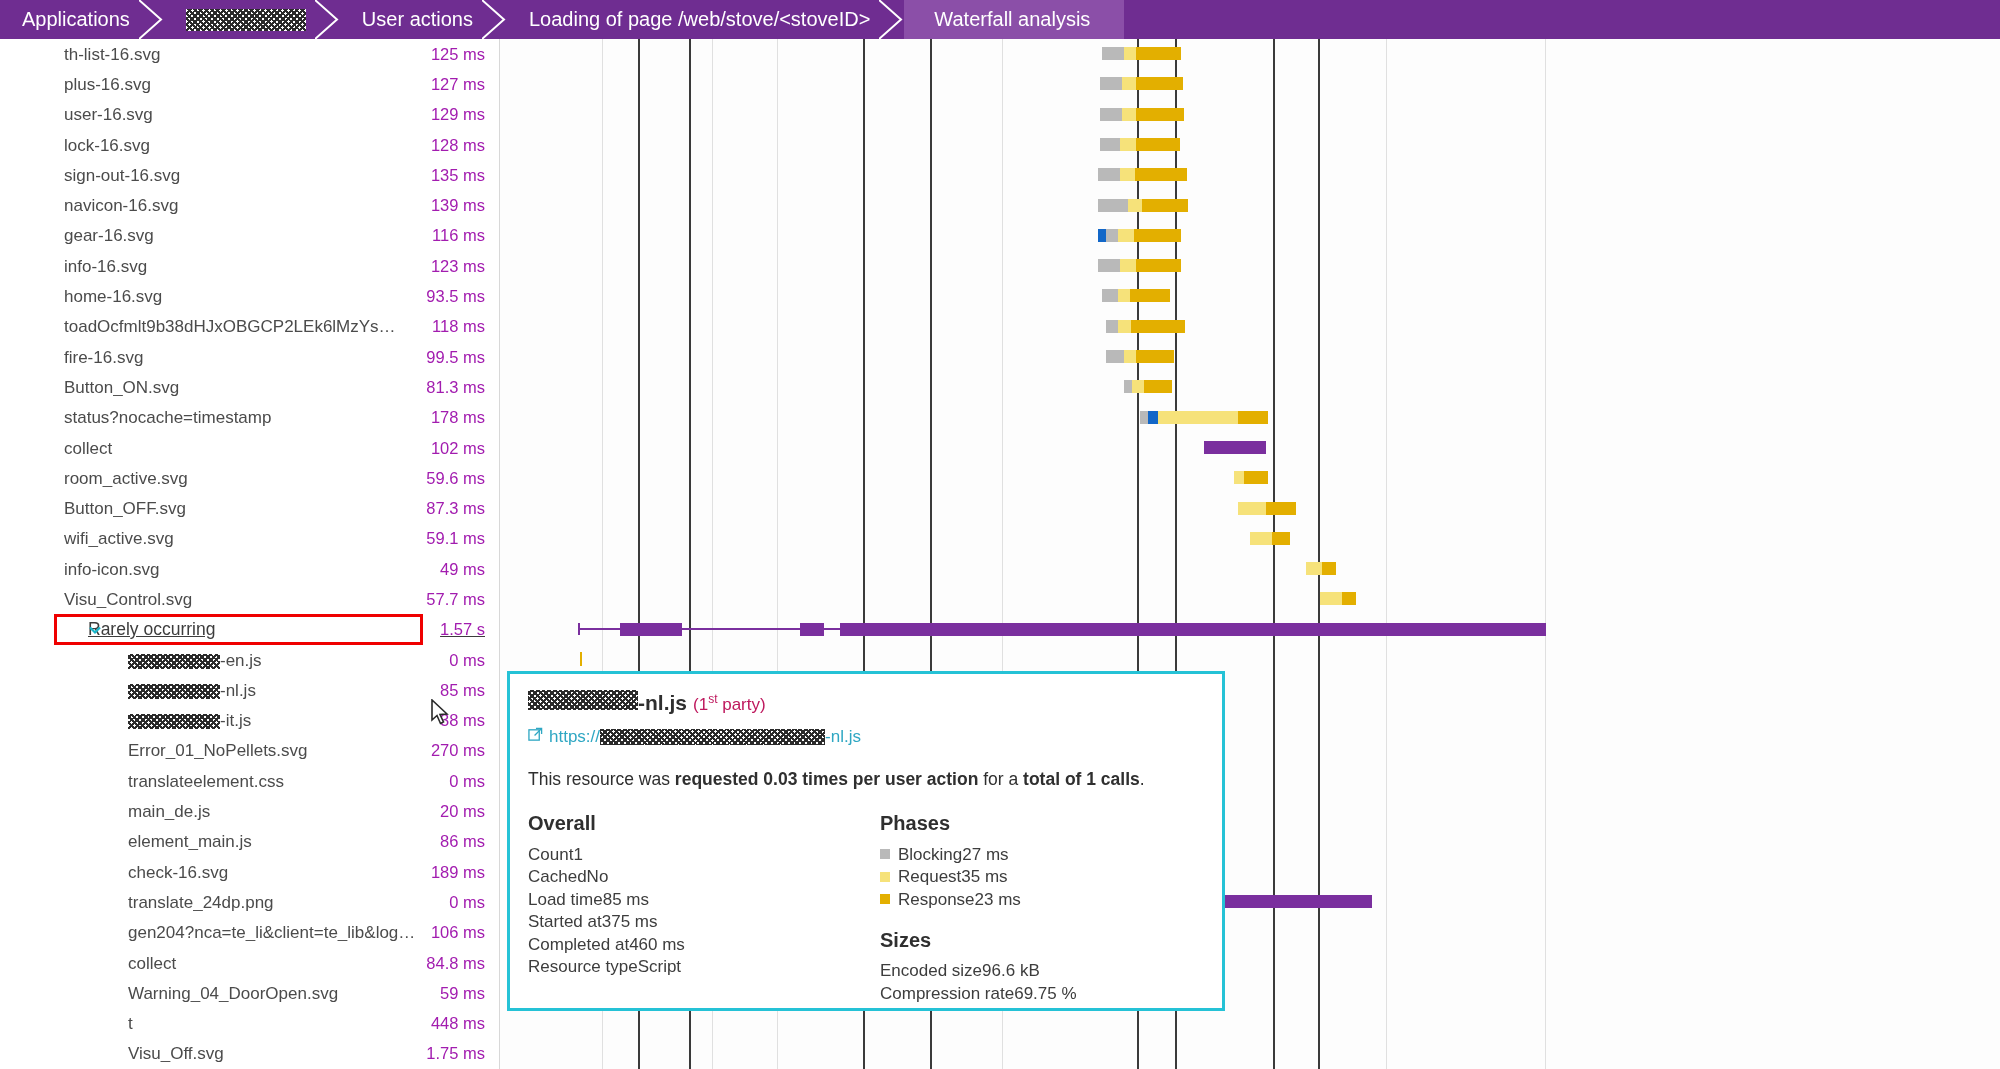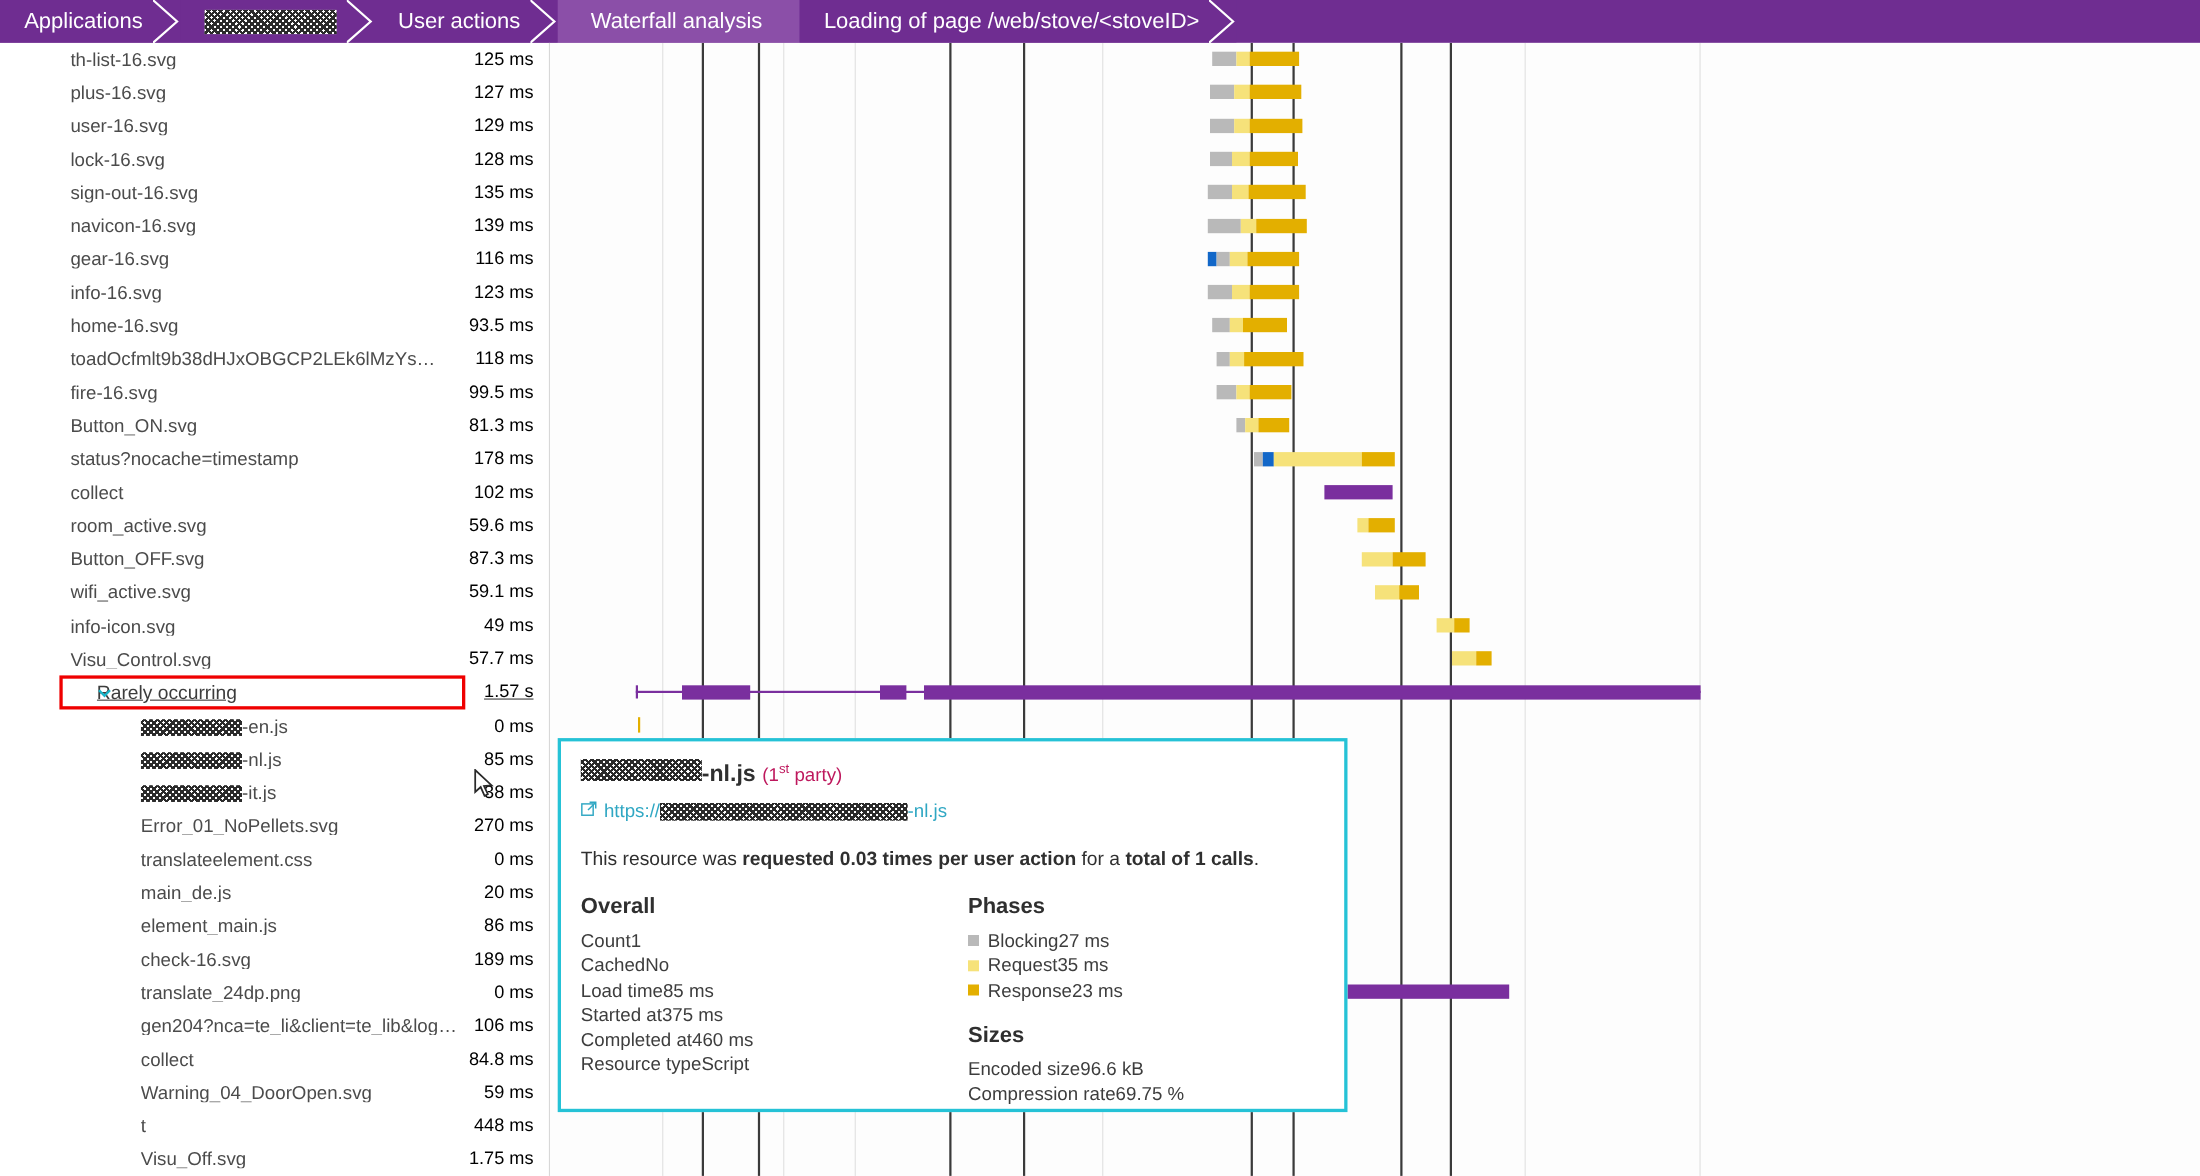--- a/index.html
+++ b/index.html
@@ -65,21 +65,21 @@
   }
   .row.indent2 { padding-left: 128px; }
   .row.group { padding-left: 88px; font-size: 17.5px; color:#3c3c3c;text-decoration:underline; }
   .row .name {
     flex: 1 1 auto;
     overflow: hidden; white-space: nowrap; text-overflow: ellipsis;
     line-height: 1;
   }
   .row .time {
     flex: 0 0 auto;
-    color: #000000;
+    color: #a21caf;
     font-size: 16.5px;
     margin-left: 12px;
   }
   .row .name .redacted { width: 92px; height: 15px; margin-right: 0px; }
   .chevron {
     position: absolute; left: 86px; top: 50%;
     transform: translateY(-50%);
     width: 18px; height: 18px;
     color: #18b5c9;
   }
@@ -170,30 +170,30 @@
       </span>
     </div>
     <div class="crumb">
       <span>User actions</span>
       <span class="sep">
         <svg width="26" height="39" viewBox="0 0 26 39">
             <path d="M0 0 L22 19.5 L0 39" fill="none" stroke="#ffffff" stroke-width="2"></path>
           </svg>
       </span>
     </div>
-    <div class="crumb last">
-      <span>Waterfall analysis</span>
-    </div>
     <div class="crumb">
       <span>Loading of page /web/stove/&lt;stoveID&gt;</span>
       <span class="sep">
         <svg width="26" height="39" viewBox="0 0 26 39">
             <path d="M0 0 L22 19.5 L0 39" fill="none" stroke="#ffffff" stroke-width="2"></path>
           </svg>
       </span>
+    </div>
+    <div class="crumb last">
+      <span>Waterfall analysis</span>
     </div>
   </div>
 
   <div class="left-pane" id="left-pane">
       <div class="row" style="height: 30.3px;">
         <span class="name">th-list-16.svg</span>
         <span class="time">125 ms</span>
       </div>
       <div class="row" style="height: 30.3px;">
         <span class="name">plus-16.svg</span>

